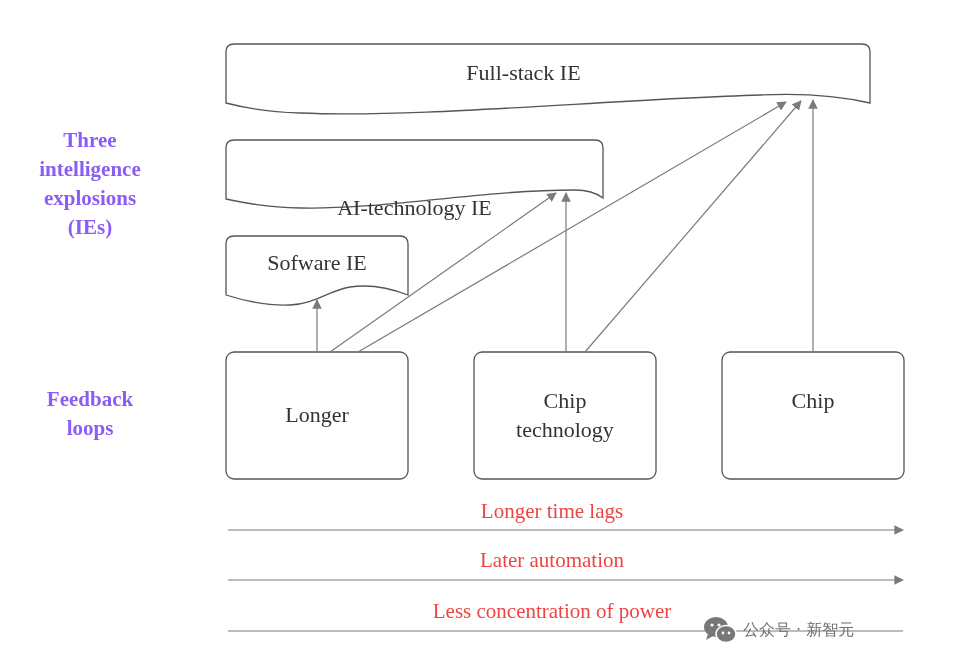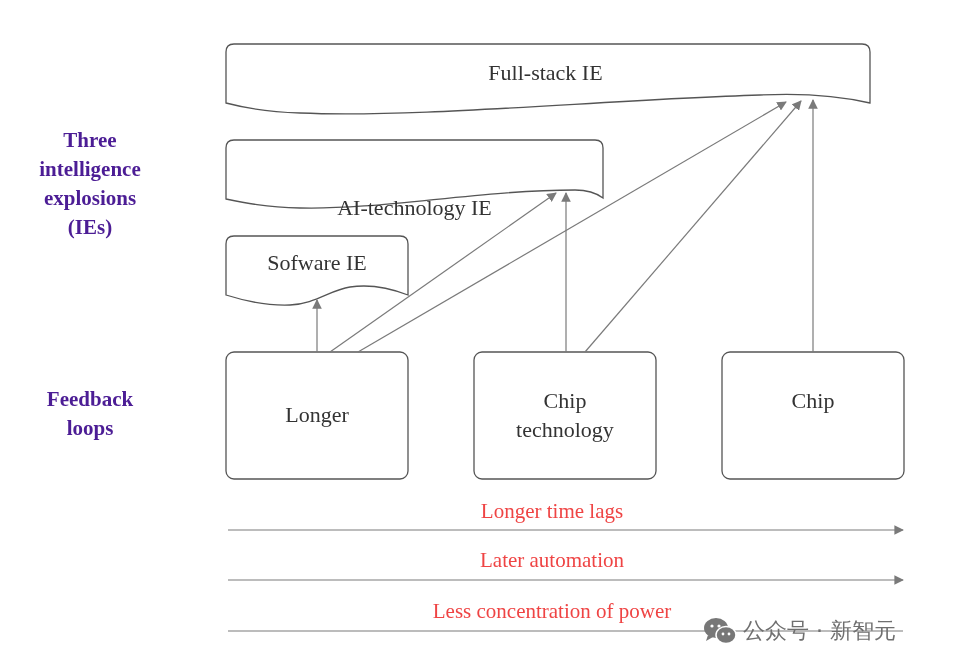--- a/index.html
+++ b/index.html
@@ -1,23 +1,23 @@
 <!DOCTYPE html>
 <html><head>
   <meta charset="utf-8">
   <style>
     html, body { margin: 0; padding: 0; background: #ffffff; }
     body { width: 961px; height: 671px; position: relative; overflow: hidden; font-family: "Liberation Serif", "DejaVu Serif", serif; color: #333333; }
     #diagram { position: absolute; left: 0; top: 0; width: 961px; height: 671px; }
-    .side-label { position: absolute; text-align: center; font-weight: bold; font-size: 21px; line-height: 29px; color: #4c1d95; }
+    .side-label { position: absolute; text-align: center; font-weight: bold; font-size: 21px; line-height: 29px; color: #8b5cf6; }
     .side-label span { display: block; }
     .node-text { position: absolute; text-align: center; font-size: 22px; line-height: 29px; color: #333; }
     .node-text span { display: block; }
     .axis-label { position: absolute; text-align: center; font-size: 21px; color: #ef4444; white-space: nowrap; }
-    .watermark { position: absolute; left: 703px; top: 616px; display: flex; align-items: center; gap: 6px; font-family: "DejaVu Sans", sans-serif; font-size: 22px; color: #6f6f6f; }
+    .watermark { position: absolute; left: 703px; top: 616px; display: flex; align-items: center; gap: 6px; font-family: "DejaVu Sans", sans-serif; font-size: 16px; color: #6f6f6f; }
     .wm-icon { width: 34px; height: 28px; position: relative; }
   </style>
 </head>
 <body>
 
 <svg id="diagram" width="961" height="671" viewBox="0 0 961 671" xmlns="http://www.w3.org/2000/svg">
   <defs>
     <marker id="ah" viewBox="0 0 10 10" refX="9" refY="5" markerWidth="8" markerHeight="8" orient="auto-start-reverse">
       <path d="M0,0 L10,5 L0,10 z" fill="#7a7a7a"></path>
     </marker>
@@ -51,21 +51,21 @@
   <span>Three</span>
   <span>intelligence</span>
   <span>explosions</span>
   <span>(IEs)</span>
 </div>
 <div class="side-label" style="left:10px; top:385px; width:160px;text-align:center;">
   <span>Feedback</span>
   <span>loops</span>
 </div>
 
-<div class="node-text" style="left:226px; top:58px; width:595px;margin-left:22px;">Full-stack IE</div>
+<div class="node-text" style="left:226px; top:58px; width:595px;">Full-stack IE</div>
 <div class="node-text" style="left:226px; top:153px; width:377px;margin-top:40px;">AI-technology IE</div>
 <div class="node-text" style="left:226px; top:248px; width:182px;">Sofware IE</div>
 
 <div class="node-text" style="left:226px; top:400px; width:182px;">
   <span>Longer</span>
 </div>
 <div class="node-text" style="left:474px; top:386px; width:182px;">
   <span>Chip</span>
   <span>technology</span>
 </div>

